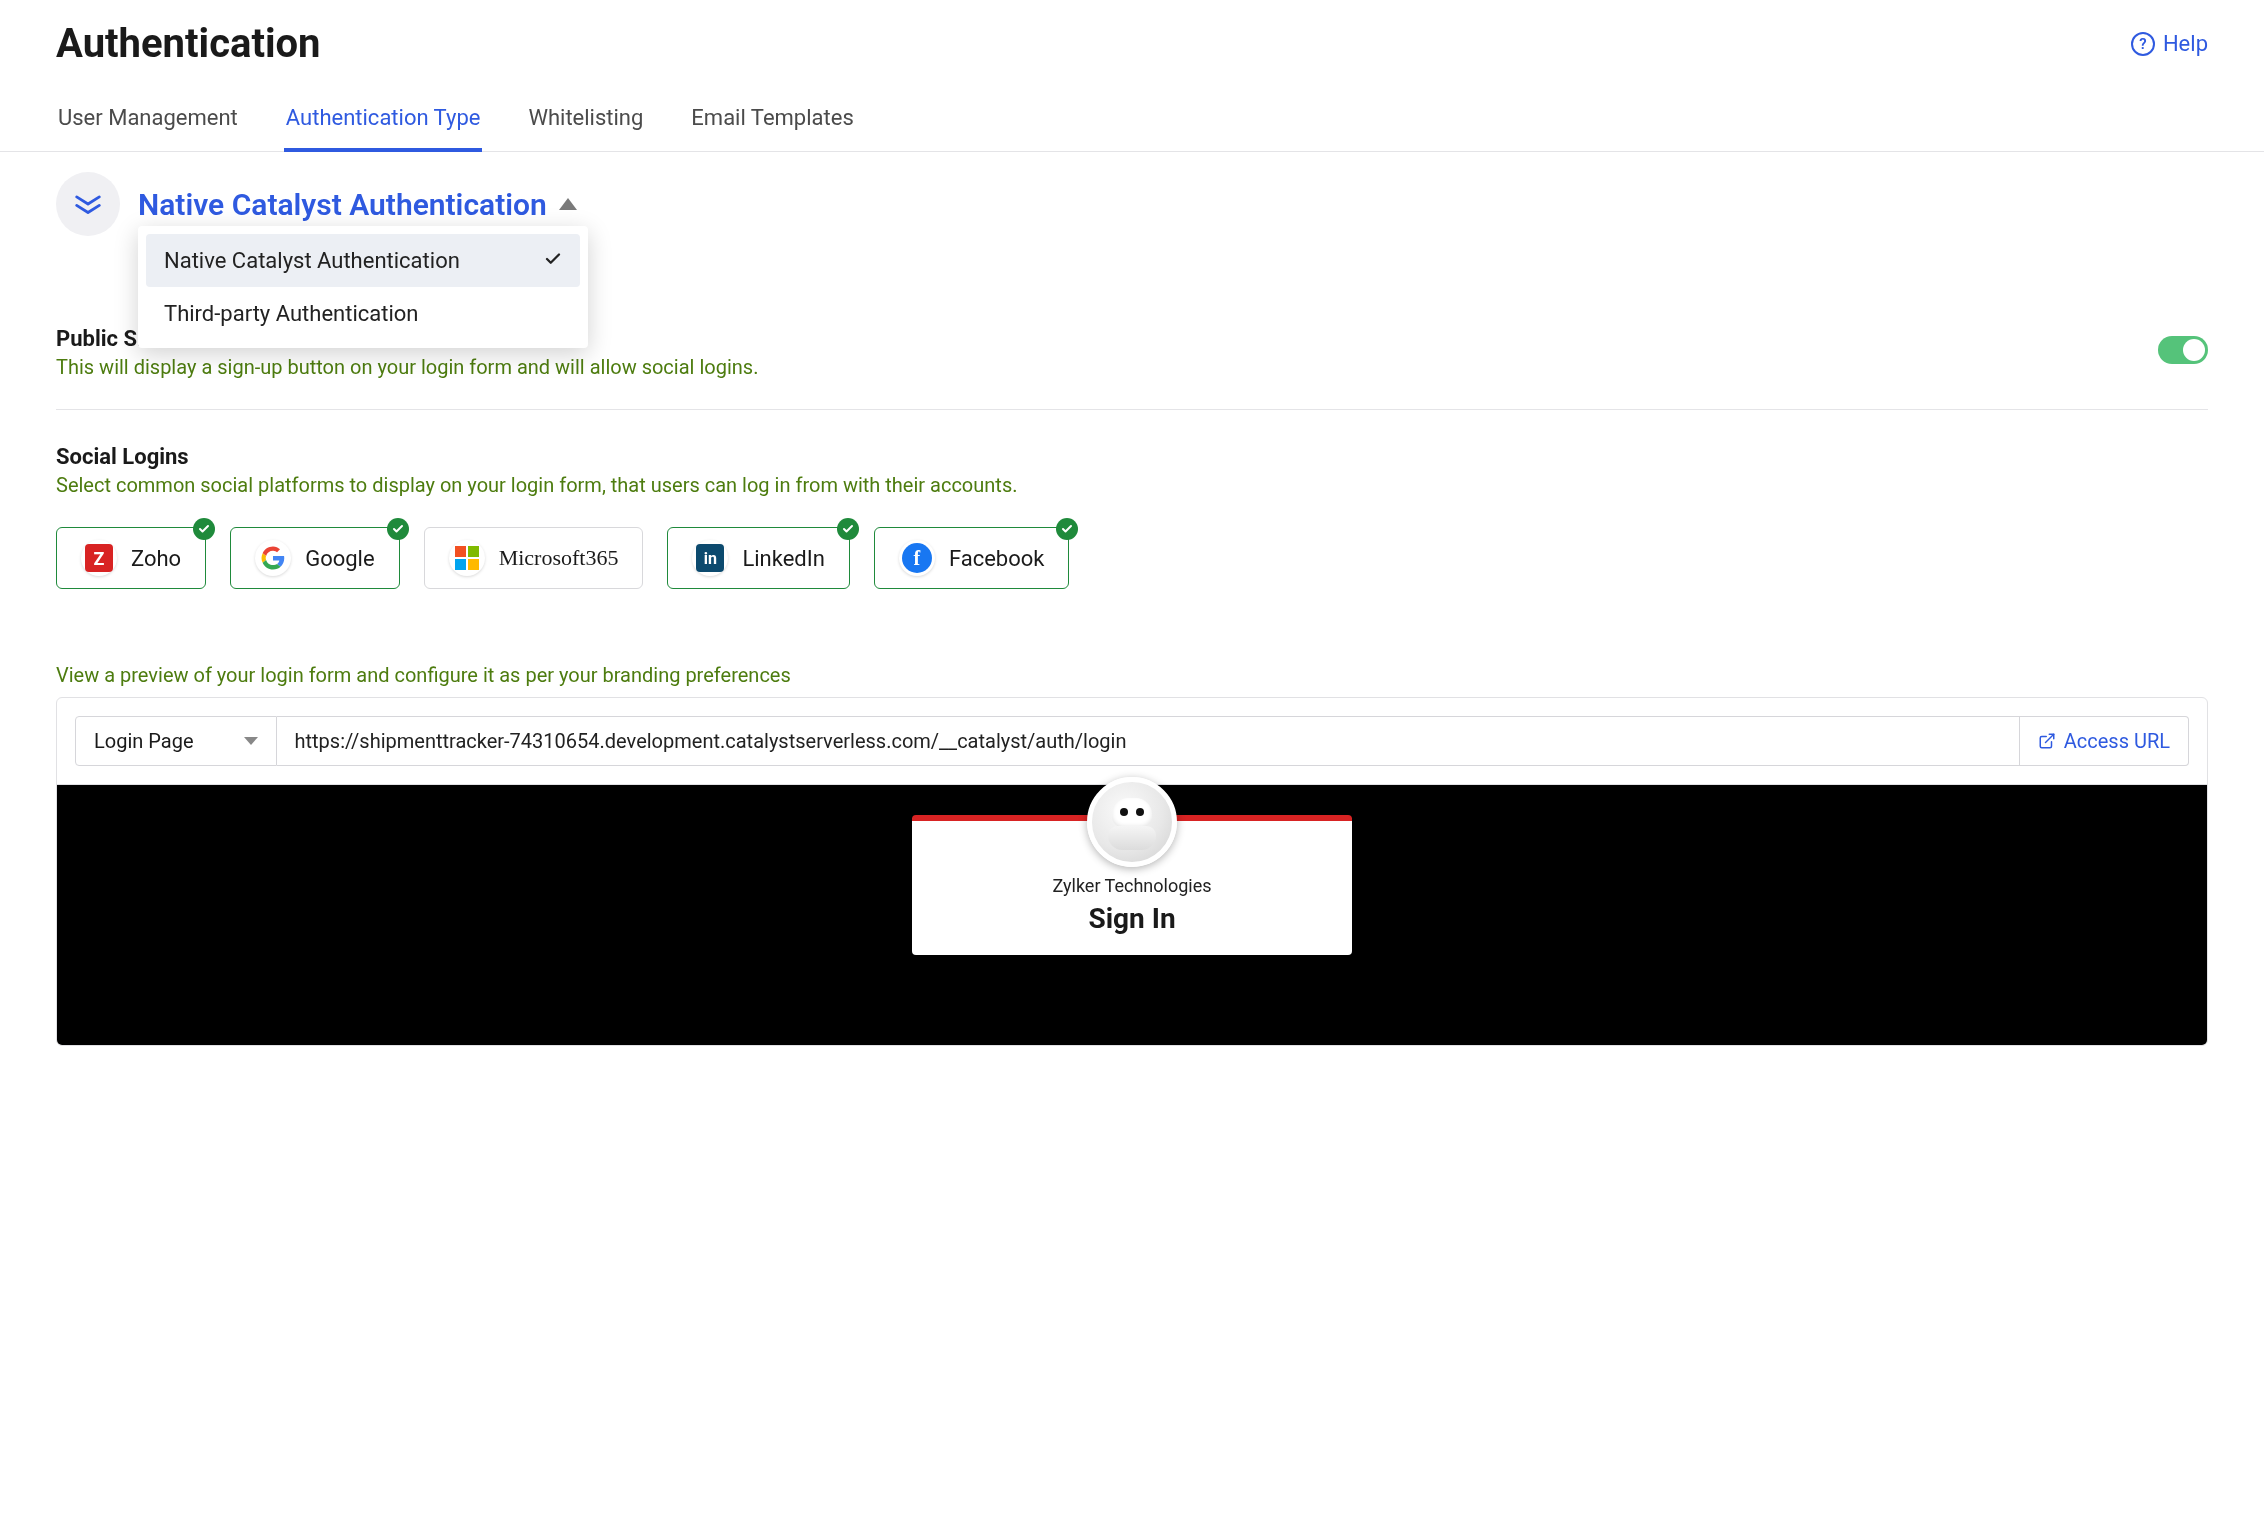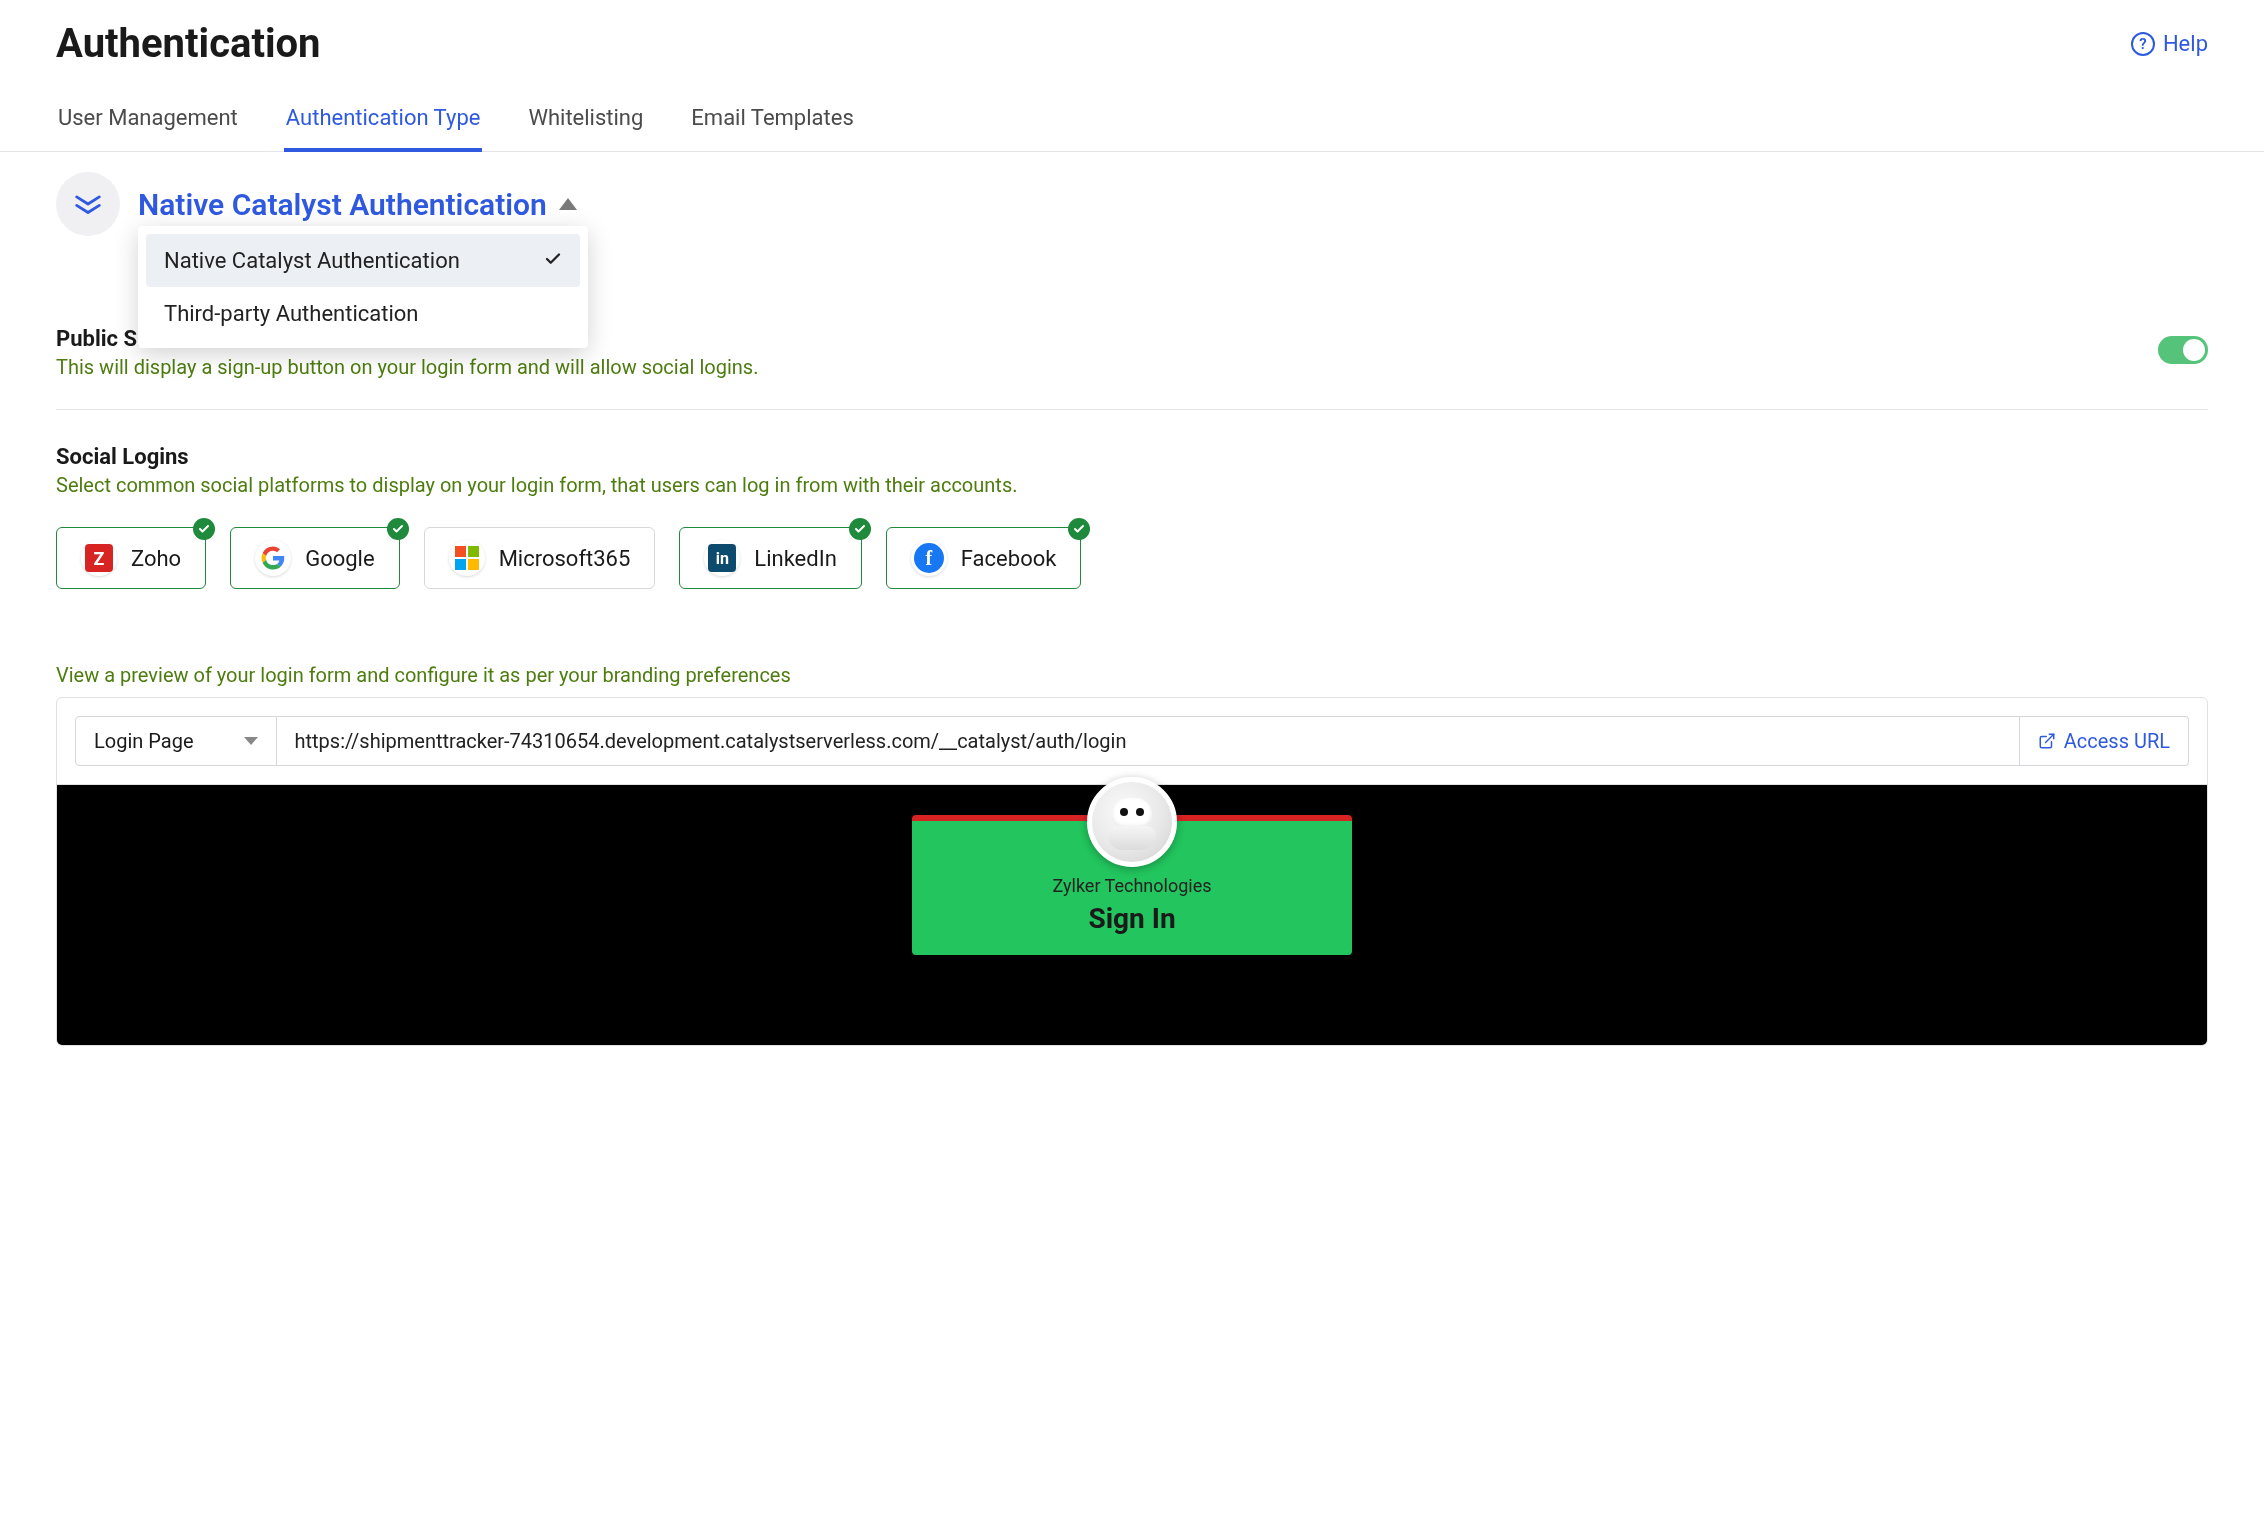--- a/index.html
+++ b/index.html
@@ -174,20 +174,21 @@
   padding: 12px 24px;
   display: flex;
   align-items: center;
   gap: 14px;
   font-size: 22px;
   cursor: pointer;
   background: #fff;
 }
 .social-card.unselected {
   border-color: #d8d8db;
+  font-family: Liberation Serif, serif;
 }
 .social-icon {
   width: 36px;
   height: 36px;
   border-radius: 50%;
   display: flex;
   align-items: center;
   justify-content: center;
   font-size: 18px;
   font-weight: 700;
@@ -266,21 +267,21 @@
   background: #000;
   height: 260px;
   display: flex;
   align-items: flex-start;
   justify-content: center;
   padding-top: 30px;
   position: relative;
 }
 .login-card {
   width: 440px;
-  background: #22c55e;
+  background: #ffffff;
   border-top: 6px solid #d82323;
   border-radius: 4px;
   position: relative;
   padding: 54px 30px 20px 30px;
   text-align: center;
 }
 .avatar {
   position: absolute;
   top: -44px;
   left: 50%;

